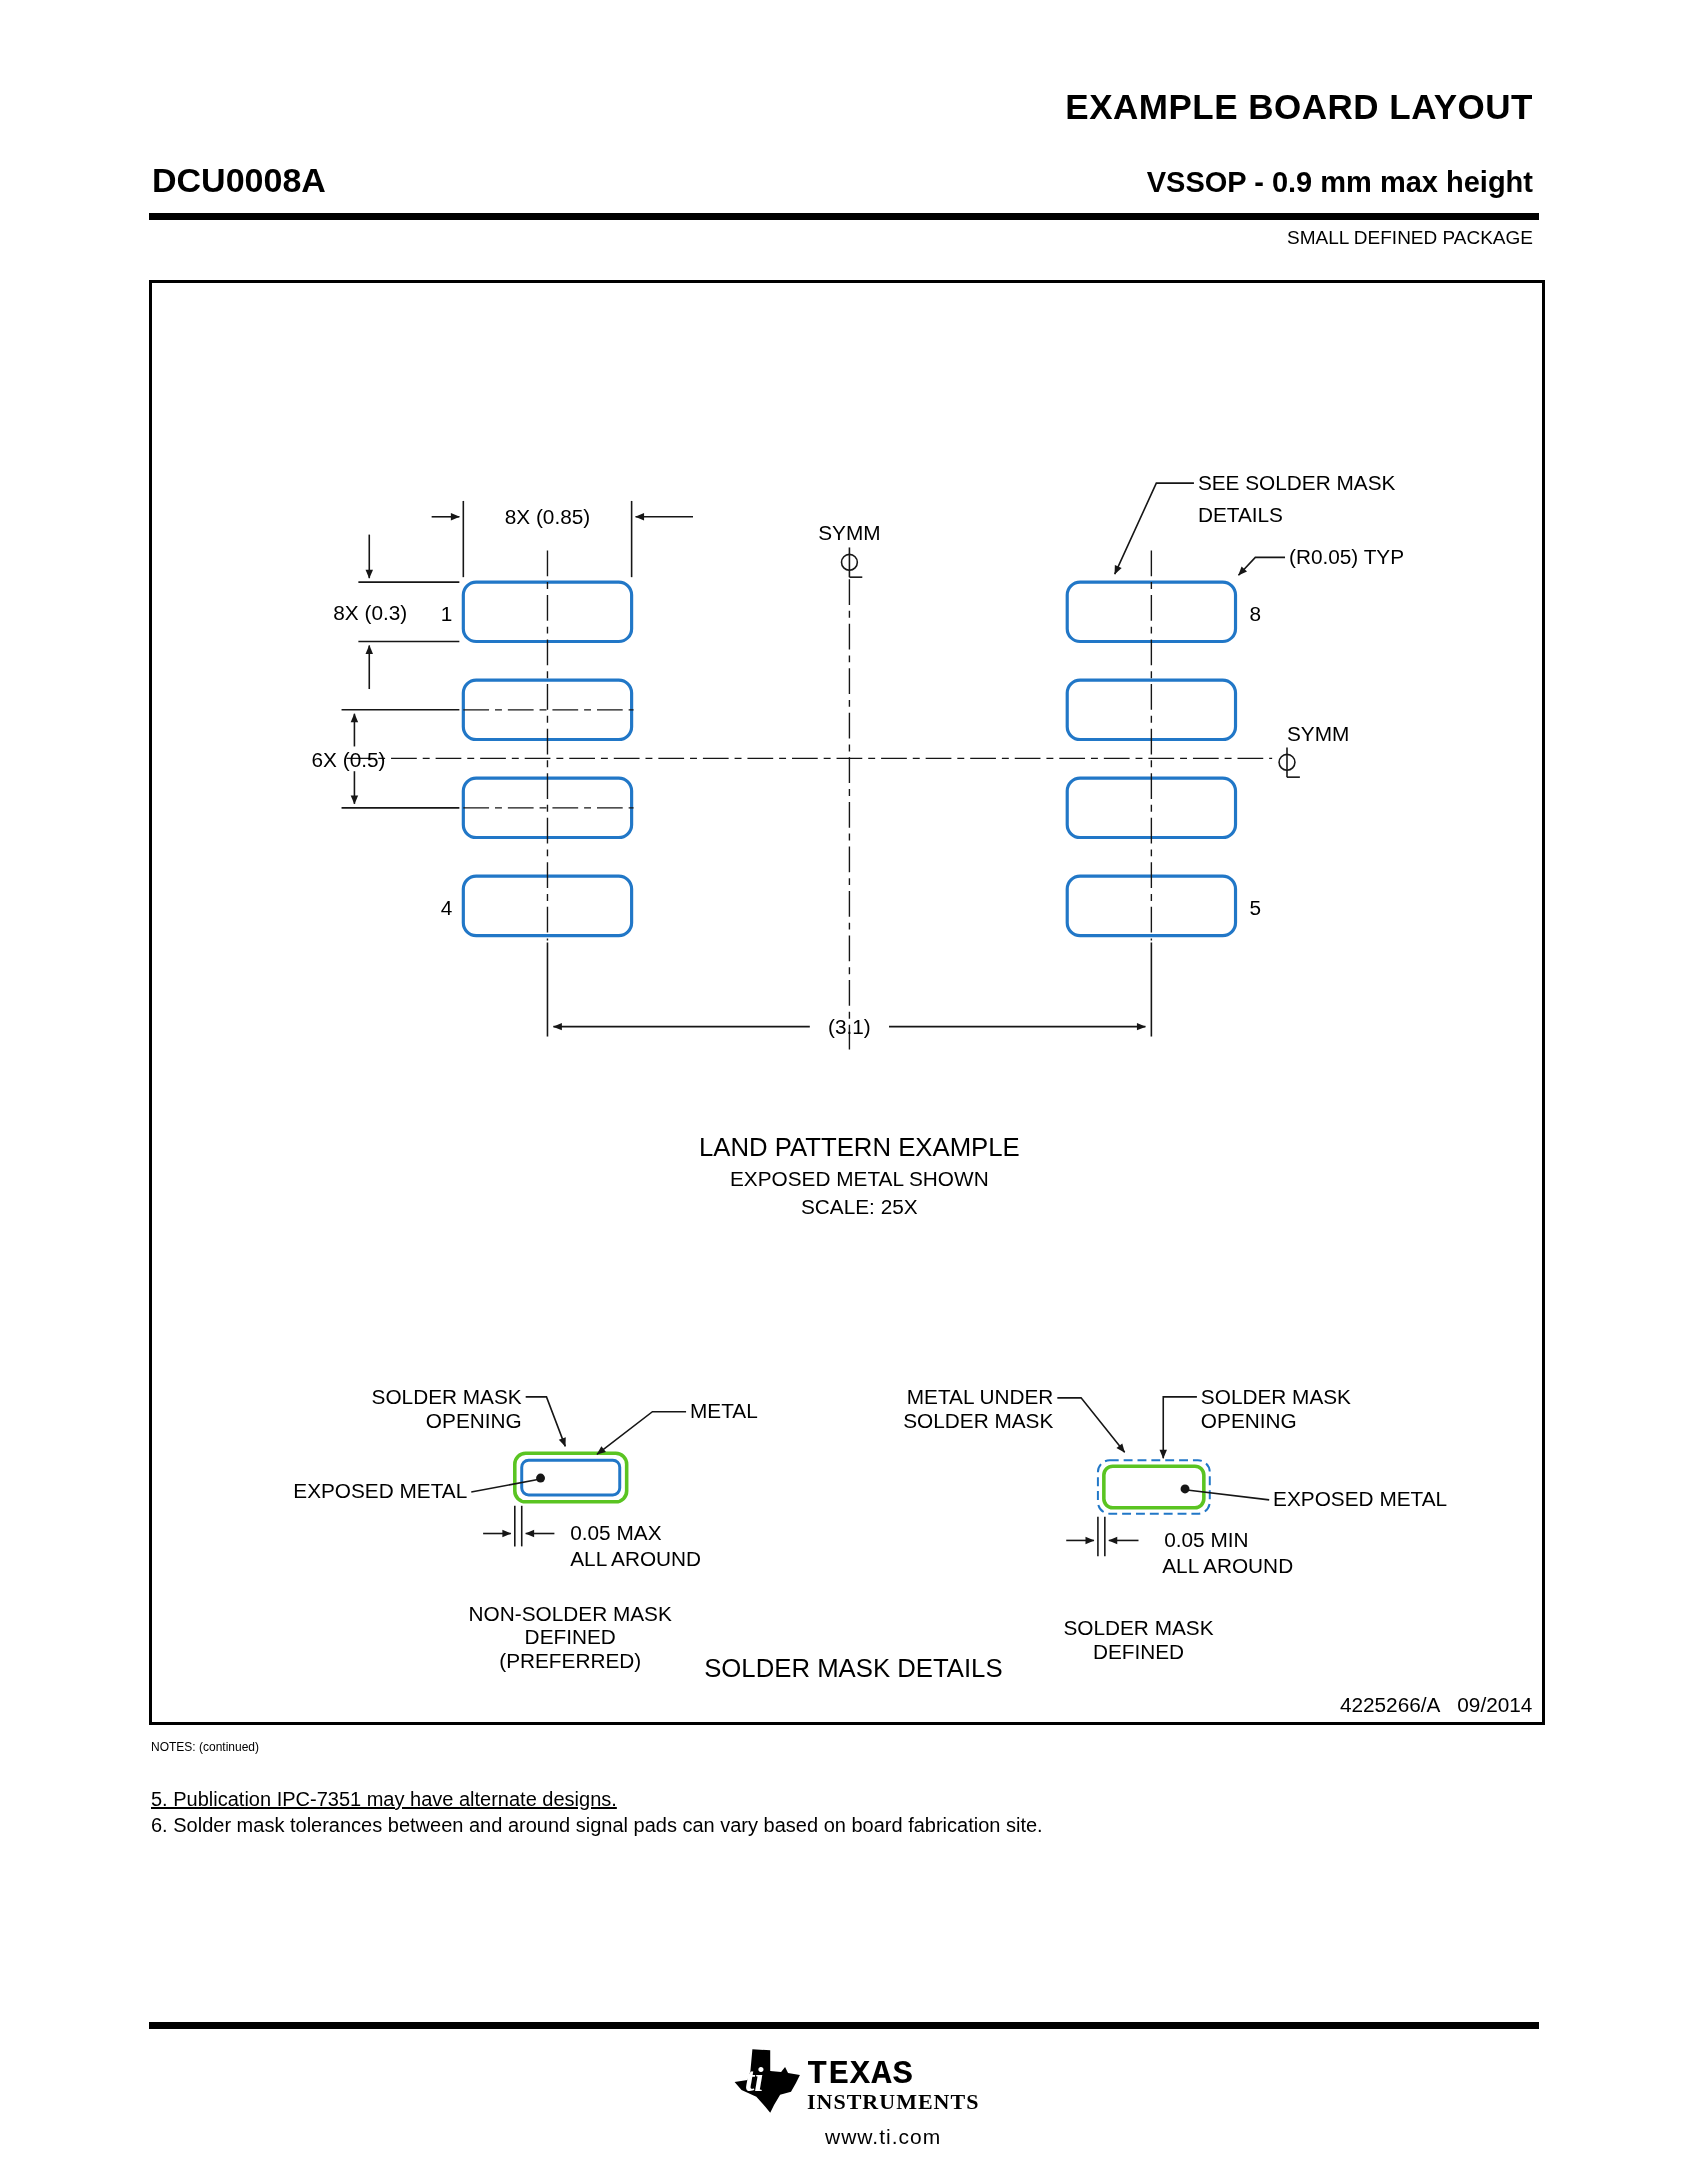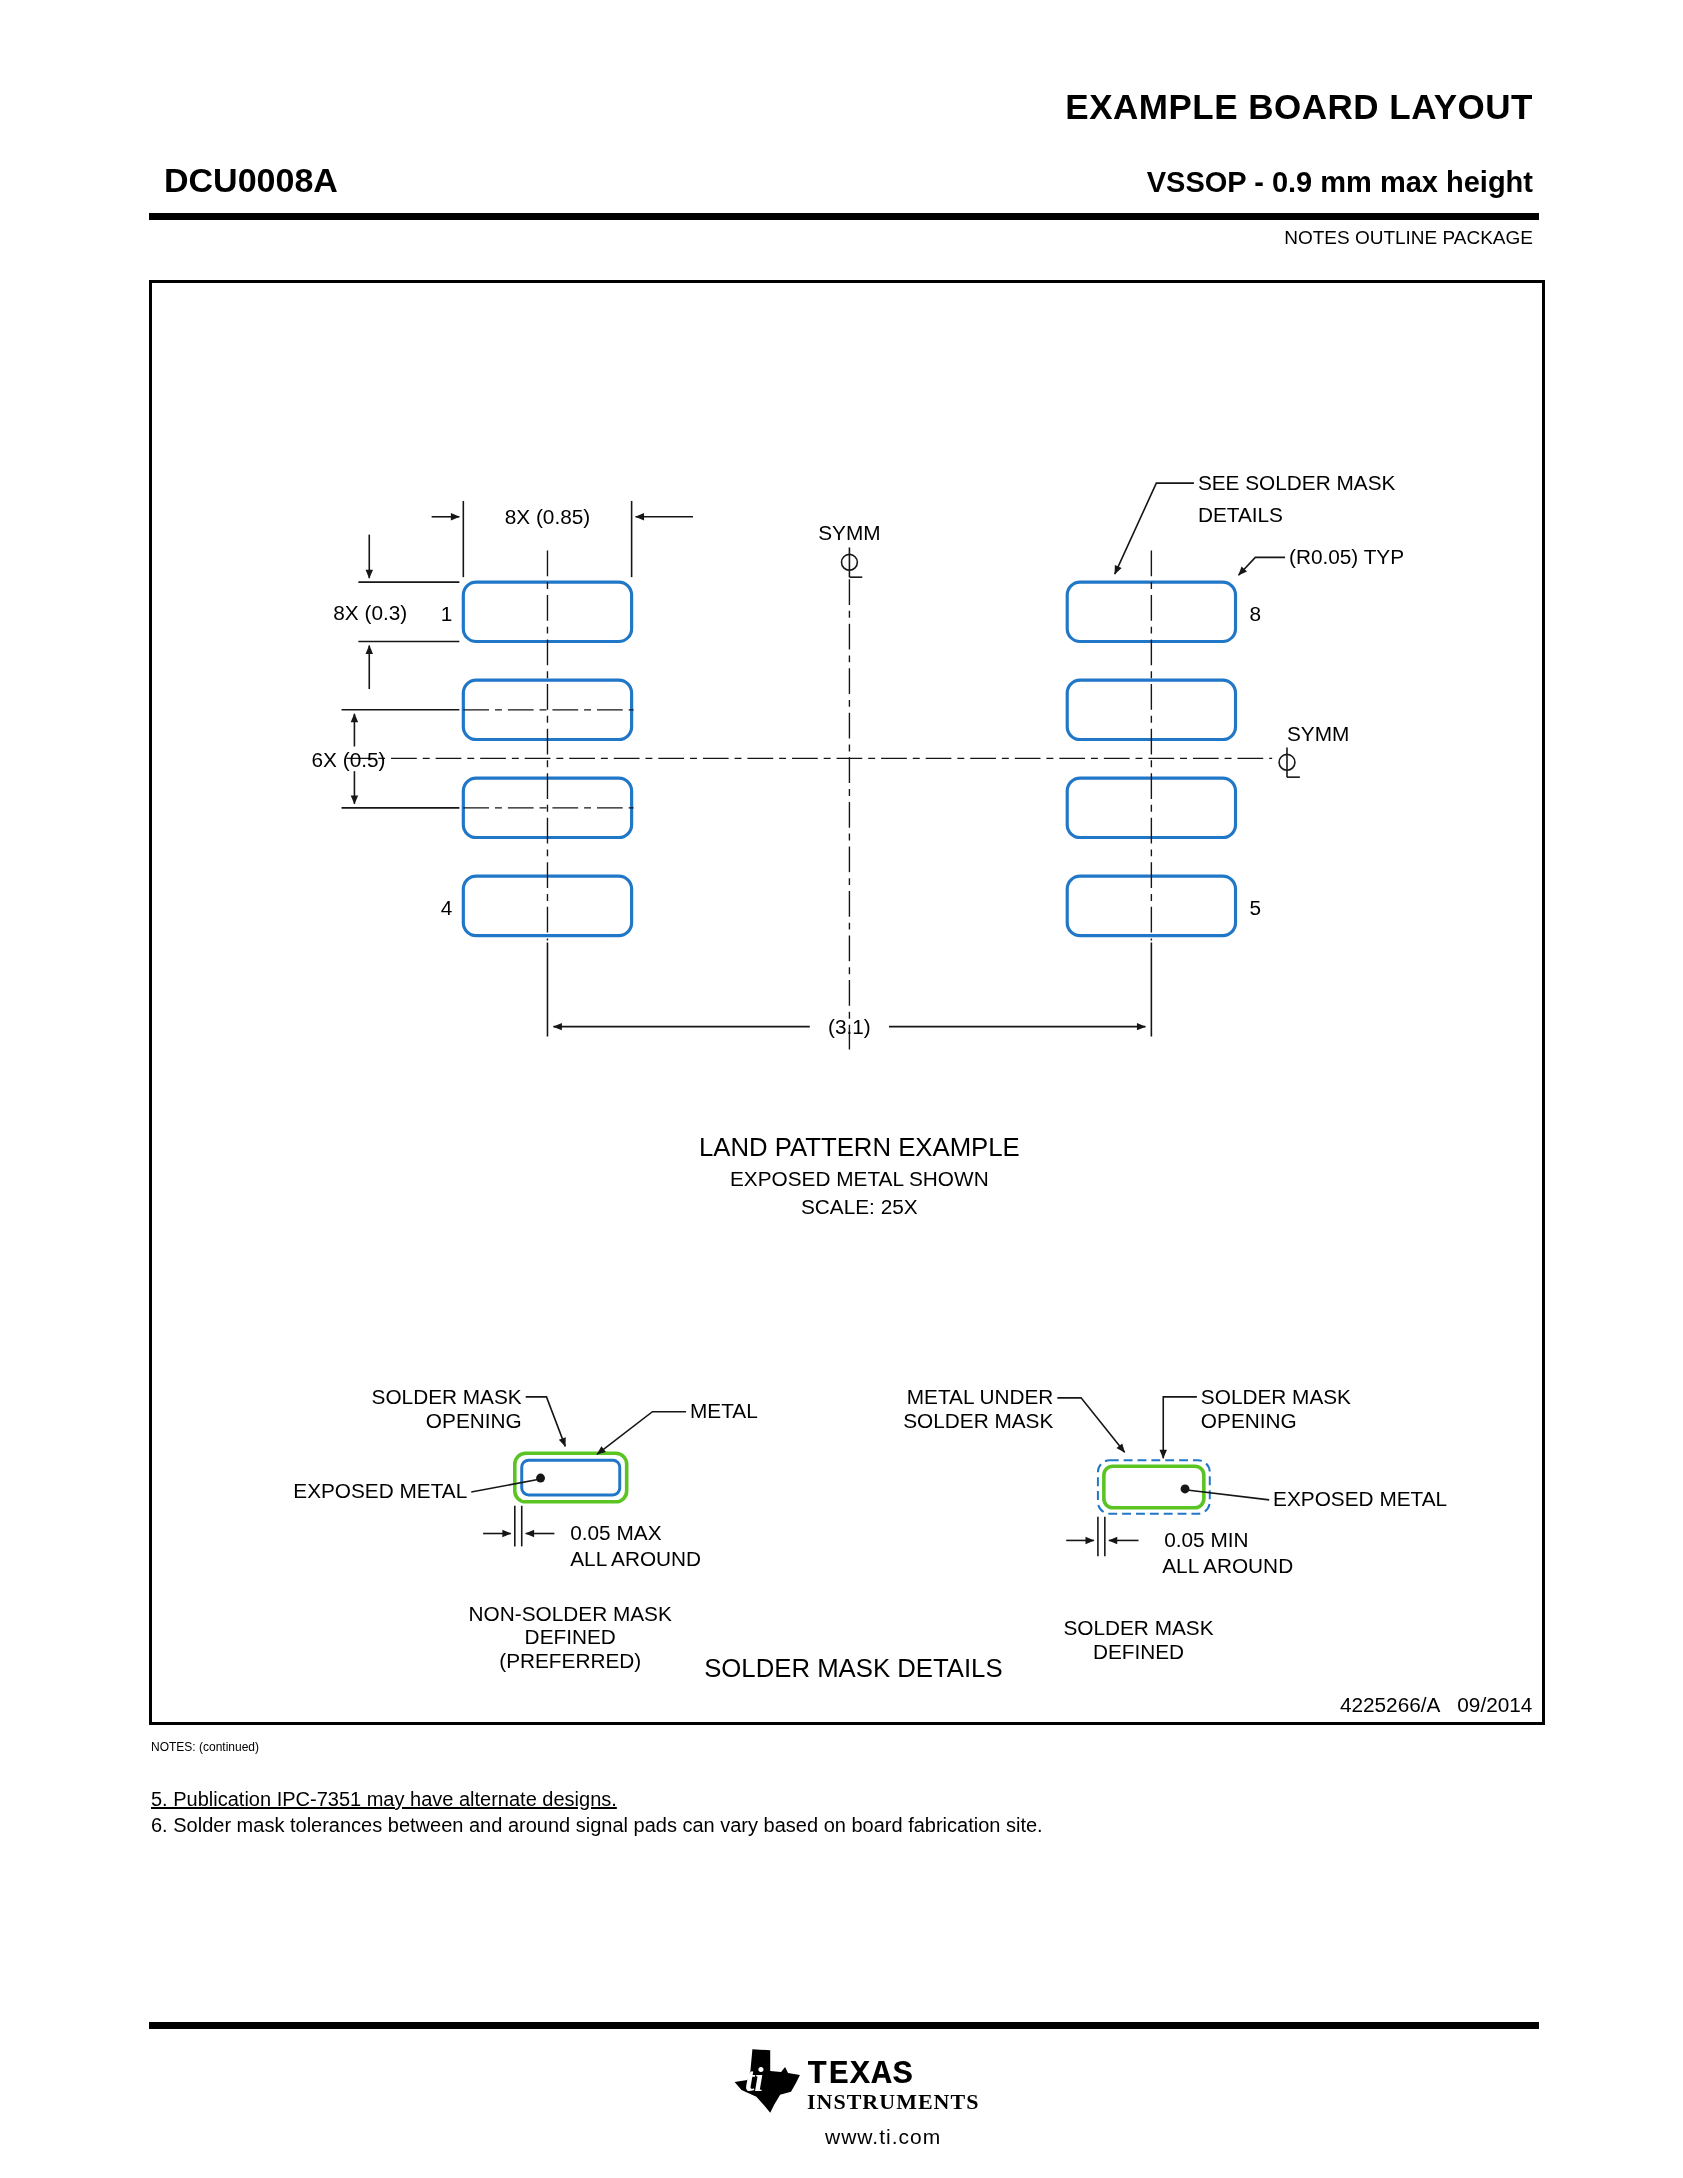--- a/index.html
+++ b/index.html
@@ -1,20 +1,20 @@
 <!DOCTYPE html>
 <html><head>
 <meta charset="utf-8">
 <style>
   html,body{margin:0;padding:0;background:#ffffff;}
   .page{position:relative;width:1683px;height:2178px;background:#ffffff;
         font-family:"Liberation Sans",sans-serif;color:#000;overflow:hidden;}
   .abs{position:absolute;}
   .hdr-title{top:87px;right:150px;font-size:35px;font-weight:bold;letter-spacing:0.5px;}
-  .hdr-part{top:161px;left:164px;font-size:34px;font-weight:bold;}
+  .hdr-part{top:161px;left:152px;font-size:34px;font-weight:bold;}
   .hdr-sub{top:166px;right:150px;font-size:29px;font-weight:bold;}
   .hdr-rule{top:213px;left:149px;width:1390px;height:7px;background:#000;}
   .hdr-pkg{top:227px;right:150px;font-size:19px;}
   .draw-frame{top:280px;left:149px;width:1390px;height:1439px;border:3px solid #000;}
   .notes-h{top:1740px;left:151px;font-size:12px;}
   .note-5{top:1788px;left:151px;font-size:20px;text-decoration:underline;}
   .note-6{top:1814px;left:151px;font-size:20px;}
   .foot-rule{top:2022px;left:149px;width:1390px;height:7px;background:#000;}
   .brand{top:2057px;left:807px;line-height:1;}
   .brand .t1{font-family:Liberation Mono, monospace;font-weight:bold;font-size:34px;letter-spacing:1px;}
@@ -32,21 +32,21 @@
 </style>
 </head>
 <body>
 
 <div class="page">
 
   <div class="abs hdr-title">EXAMPLE BOARD LAYOUT</div>
   <div class="abs hdr-part">DCU0008A</div>
   <div class="abs hdr-sub">VSSOP - 0.9 mm max height</div>
   <div class="abs hdr-rule"></div>
-  <div class="abs hdr-pkg">NOTES OUTLINE PACKAGE</div>
+  <div class="abs hdr-pkg">SMALL DEFINED PACKAGE</div>
 
   <div class="abs draw-frame"></div>
 
   <svg class="abs" style="top:0;left:0" width="1683" height="2178" viewBox="0 0 1700 2200">
     <defs>
       <marker id="arrow" viewBox="0 0 10 10" refX="9.5" refY="5" markerWidth="15" markerHeight="9" markerUnits="userSpaceOnUse" orient="auto">
         <path d="M0,0.8 L10,5 L0,9.2 Z" fill="#161616"></path>
       </marker>
     </defs>
 

